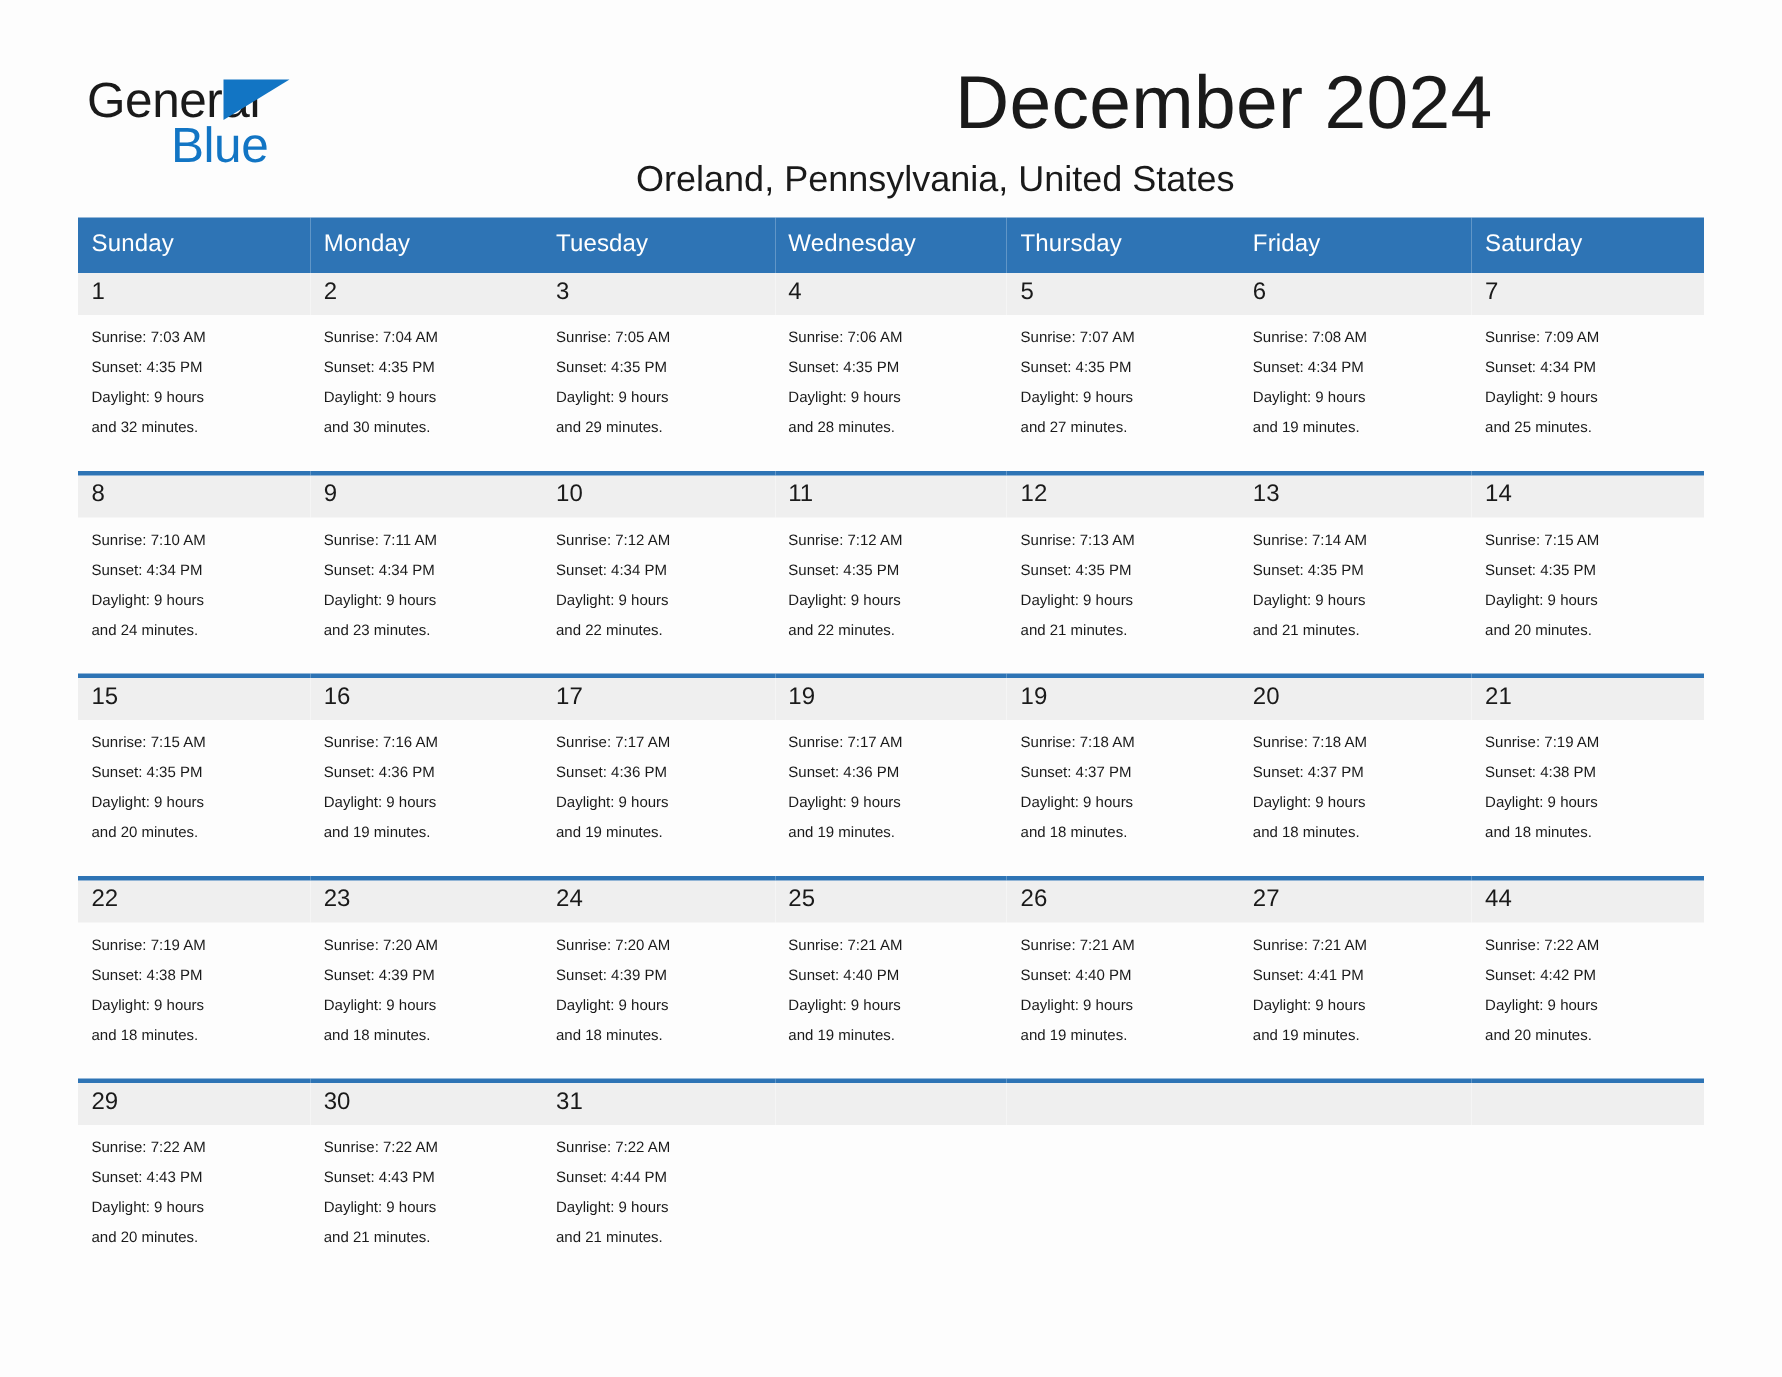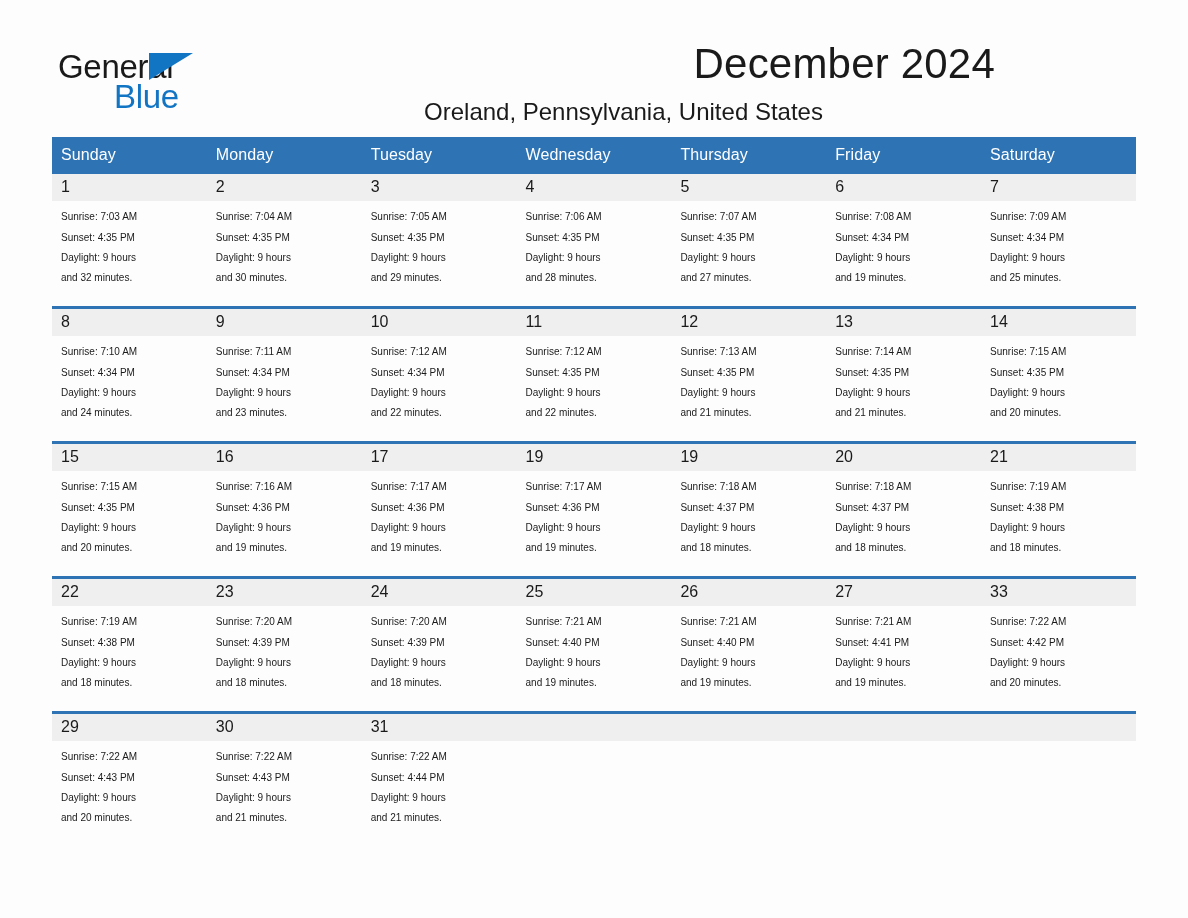--- a/index.html
+++ b/index.html
@@ -65,21 +65,21 @@
     border-left: 44px solid #1275c4;
     border-bottom: 27px solid transparent;
   }
 
   .titles {
     text-align: right;
     flex: 1 1 auto;
     padding-right: 2px;
   }
   .month-title {
-    font-size: 42px;
+    font-size: 50px;
     line-height: 1.06;
     font-weight: normal;
     color: #1a1a1a;
     margin: 0;
     letter-spacing: 0.2px;
   }
   .location {
     font-size: 24px;
     line-height: 1.25;
     color: #1a1a1a;
@@ -425,21 +425,21 @@
           <td>
             <div class="daynum">27</div>
             <div class="info">
               <div>Sunrise: 7:21 AM</div>
               <div>Sunset: 4:41 PM</div>
               <div>Daylight: 9 hours</div>
               <div>and 19 minutes.</div>
             </div>
           </td>
           <td>
-            <div class="daynum">33</div>
+            <div class="daynum">44</div>
             <div class="info">
               <div>Sunrise: 7:22 AM</div>
               <div>Sunset: 4:42 PM</div>
               <div>Daylight: 9 hours</div>
               <div>and 20 minutes.</div>
             </div>
           </td>
         </tr>
         <tr>
           <td>

